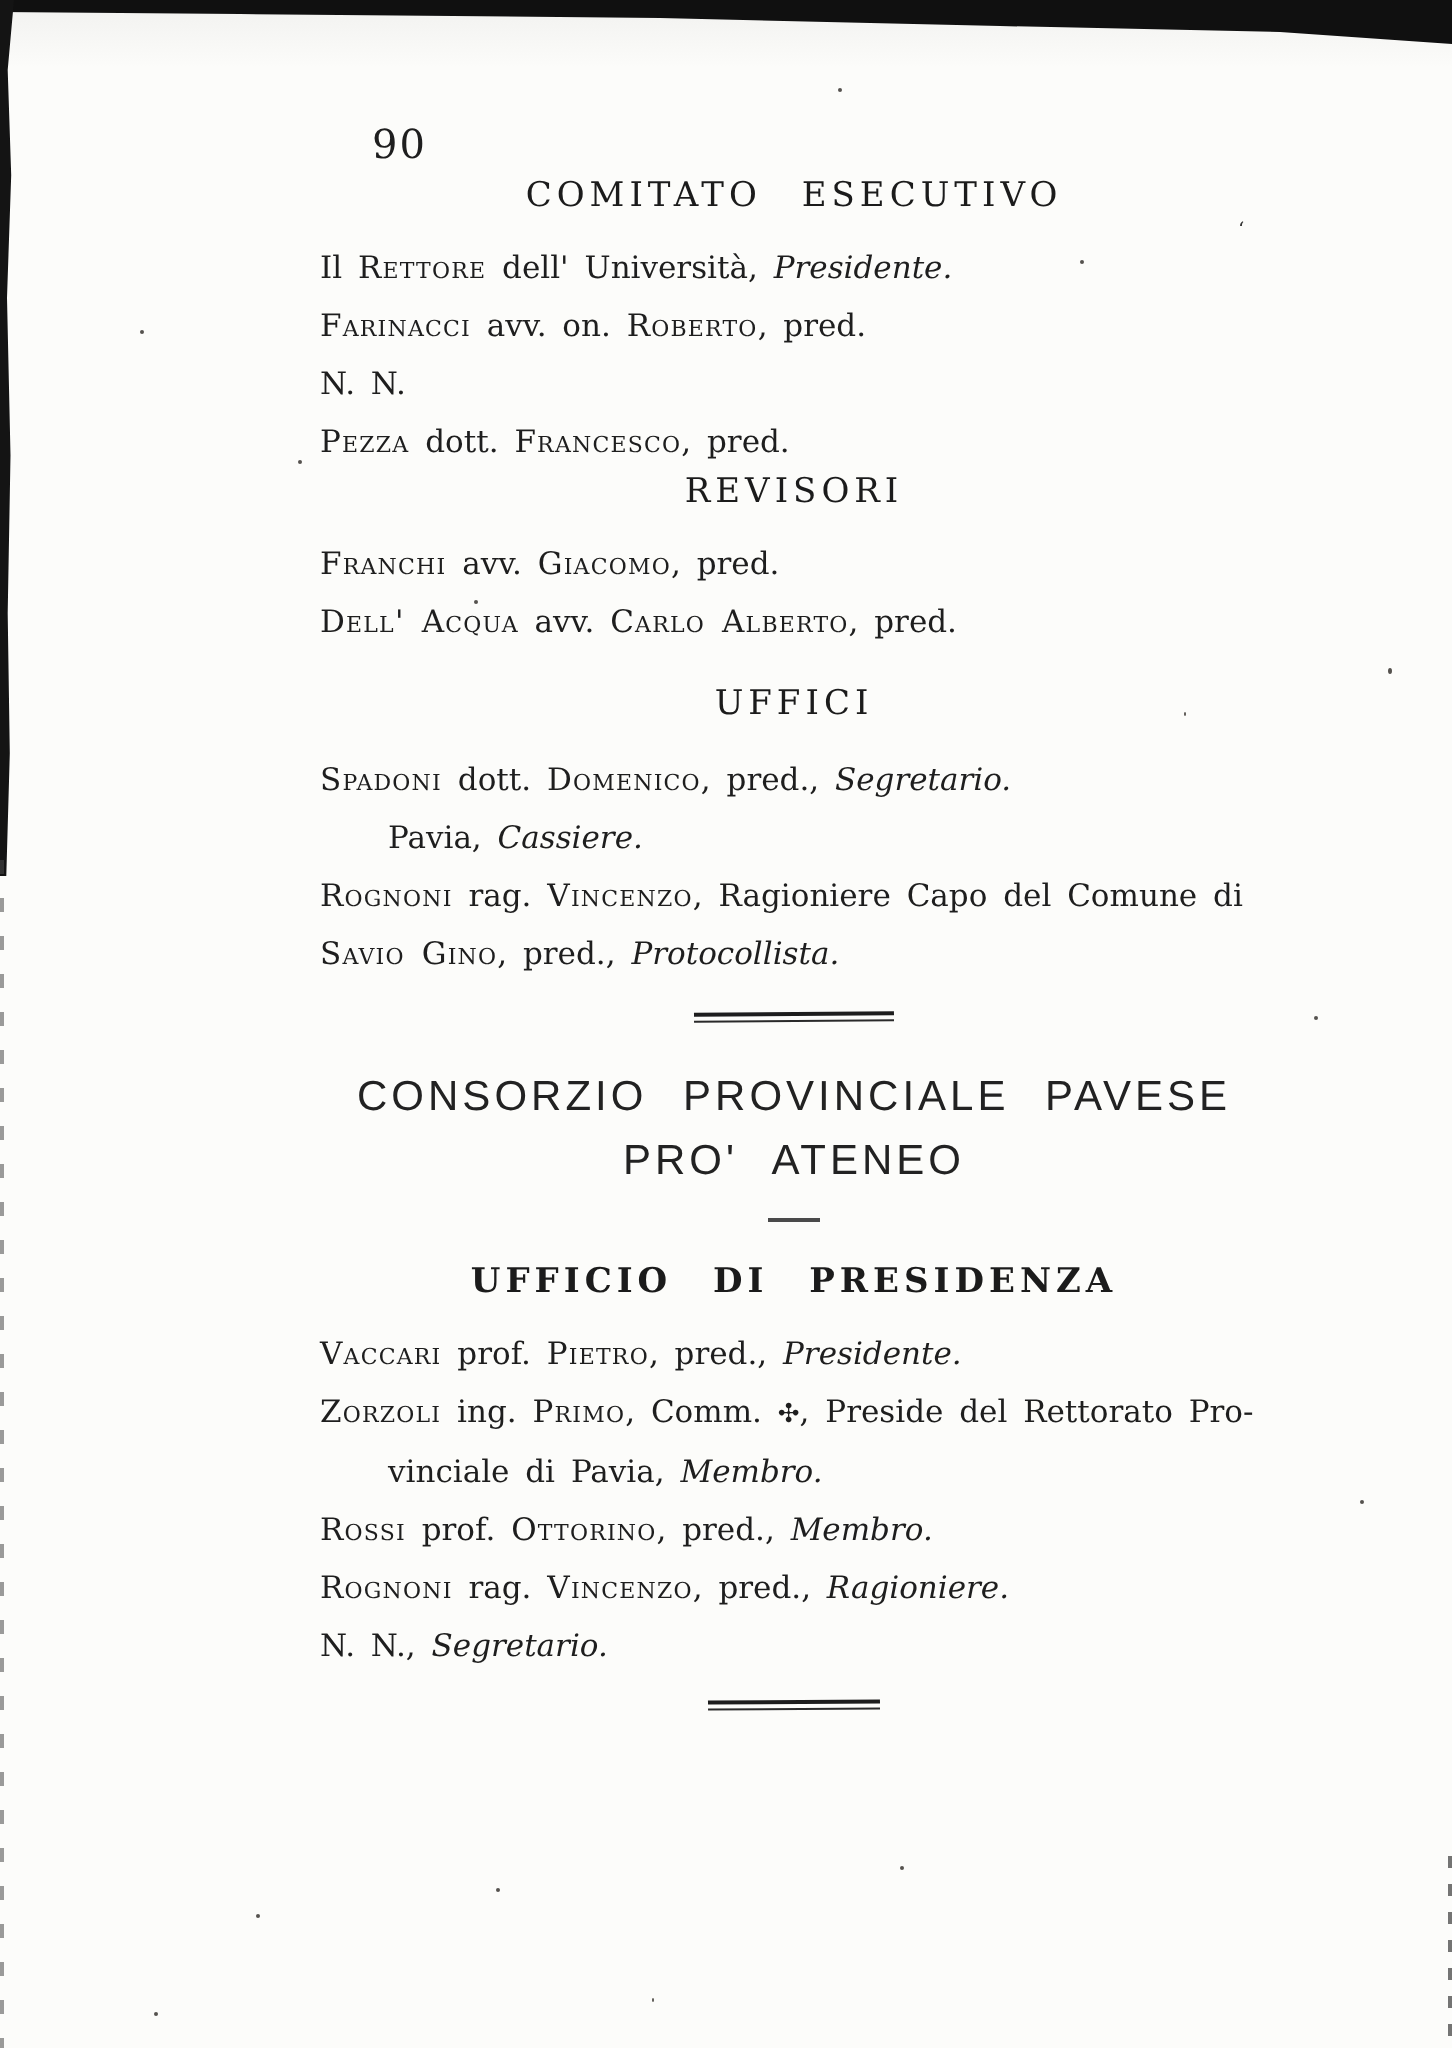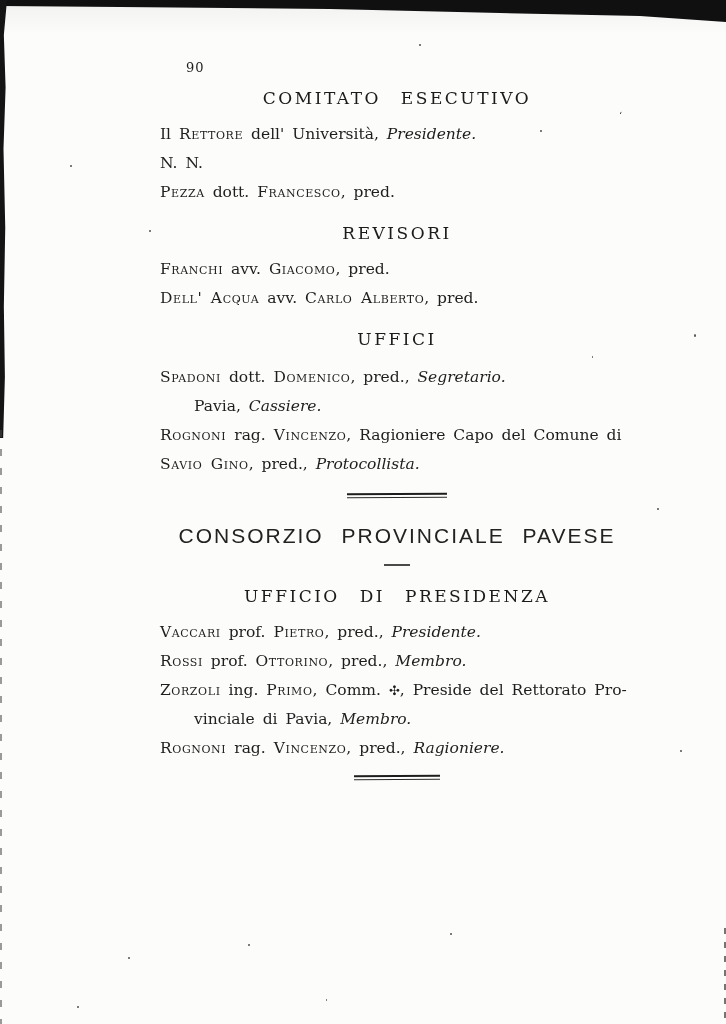--- a/index.html
+++ b/index.html
@@ -36,34 +36,34 @@
   .right-dashes{
     position:absolute;right:0;top:928px;width:2px;height:96px;
     background:repeating-linear-gradient(to bottom,#3a3a3a 0 6px,transparent 6px 14px);
     opacity:.7;
   }
   .speck{position:absolute;background:#55524e;border-radius:50%;}
   .speck.txt{background:none;color:#333;font-size:10px;border-radius:0;}
   
   .page-number{
     position:absolute;left:186px;top:60px;
-    font-size:13px;letter-spacing:1px;
+    font-size:20px;letter-spacing:1px;
   }
   .content{
     position:absolute;left:160px;top:88px;width:474px;
   }
   .serif-heading{
     font-size:17px;font-weight:normal;
     text-align:center;letter-spacing:2.5px;word-spacing:12px;
     margin:0;color:#1b1b1b;
   }
   .h-committee{margin-bottom:12px;}
-  .h-revisori{margin-top:16px;margin-bottom:12px;}
+  .h-revisori{margin-bottom:12px;}
   .h-uffici{margin-top:16px;margin-bottom:14px;}
-  .h-presidenza{margin-top:20px;margin-bottom:12px;}
+  .h-presidenza{margin-top:20px;margin-bottom:12px;font-weight:bold;}
   .entry{margin:0;word-spacing:3px;font-size:15.5px;}
   .entry .line{display:block;line-height:29px;white-space:nowrap;}
   .entry .line.cont{padding-left:34px;}
   .sc{font-variant:small-caps;letter-spacing:.6px;text-align:center;}
   .i{font-style:italic;}
   .sym{font-style:normal;font-size:13px;}
   .divider-double{
     width:100px;height:2px;margin:14px auto 0 auto;
     border-top:2.5px solid #1d1d1d;border-bottom:1.5px solid #2a2a2a;
     transform:rotate(-0.4deg);
@@ -109,20 +109,23 @@
   <div class="page-number">90</div>
 
   <div class="content">
 
     <h2 class="serif-heading h-committee">COMITATO ESECUTIVO</h2>
     <div>
         <div class="entry">
           <span class="line"><span>Il </span><span class="sc">Rettore</span><span> dell' Università, </span><span class="i">Presidente.</span></span>
         </div>
         <div class="entry">
+          <span class="line"><span class="sc">Farinacci</span><span> avv. on. </span><span class="sc">Roberto</span><span>, pred.</span></span>
+        </div>
+        <div class="entry">
           <span class="line"><span>N. N.</span></span>
         </div>
         <div class="entry">
           <span class="line"><span class="sc">Pezza</span><span> dott. </span><span class="sc">Francesco</span><span>, pred.</span></span>
         </div>
       </div>
 
     <h2 class="serif-heading h-revisori">REVISORI</h2>
     <div>
         <div class="entry">
@@ -144,37 +147,41 @@
         </div>
         <div class="entry">
           <span class="line"><span class="sc">Savio Gino</span><span>, pred., </span><span class="i">Protocollista.</span></span>
         </div>
       </div>
 
     <div class="divider-double"></div>
 
     <h1 class="consorzio-title">
       <span class="tline">CONSORZIO PROVINCIALE PAVESE</span>
+      <span class="tline">PRO' ATENEO</span>
     </h1>
 
     <div class="small-rule"></div>
 
     <h2 class="serif-heading h-presidenza">UFFICIO DI PRESIDENZA</h2>
     <div>
         <div class="entry">
           <span class="line"><span class="sc">Vaccari</span><span> prof. </span><span class="sc">Pietro</span><span>, pred., </span><span class="i">Presidente.</span></span>
         </div>
         <div class="entry">
-          <span class="line"><span class="sc">Rossi</span><span> prof. </span><span class="sc">Ottorino</span><span>, pred., </span><span class="i">Membro.</span></span>
-        </div>
-        <div class="entry">
           <span class="line"><span class="sc">Zorzoli</span><span> ing. </span><span class="sc">Primo</span><span>, Comm. </span><span class="sym">✣</span><span>, Preside del Rettorato Pro-</span></span>
           <span class="line cont"><span>vinciale di Pavia, </span><span class="i">Membro.</span></span>
         </div>
         <div class="entry">
+          <span class="line"><span class="sc">Rossi</span><span> prof. </span><span class="sc">Ottorino</span><span>, pred., </span><span class="i">Membro.</span></span>
+        </div>
+        <div class="entry">
           <span class="line"><span class="sc">Rognoni</span><span> rag. </span><span class="sc">Vincenzo</span><span>, pred., </span><span class="i">Ragioniere.</span></span>
+        </div>
+        <div class="entry">
+          <span class="line"><span>N. N., </span><span class="i">Segretario.</span></span>
         </div>
       </div>
 
     <div class="divider-double divider-end"></div>
 
   </div>
 </div>
 
 </body></html>

